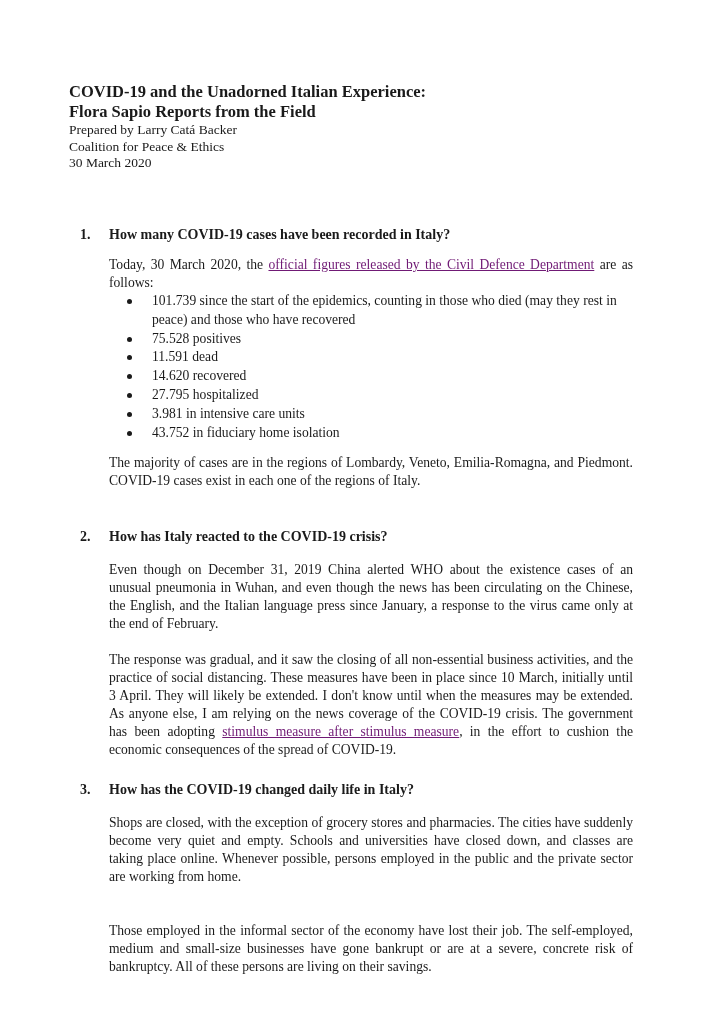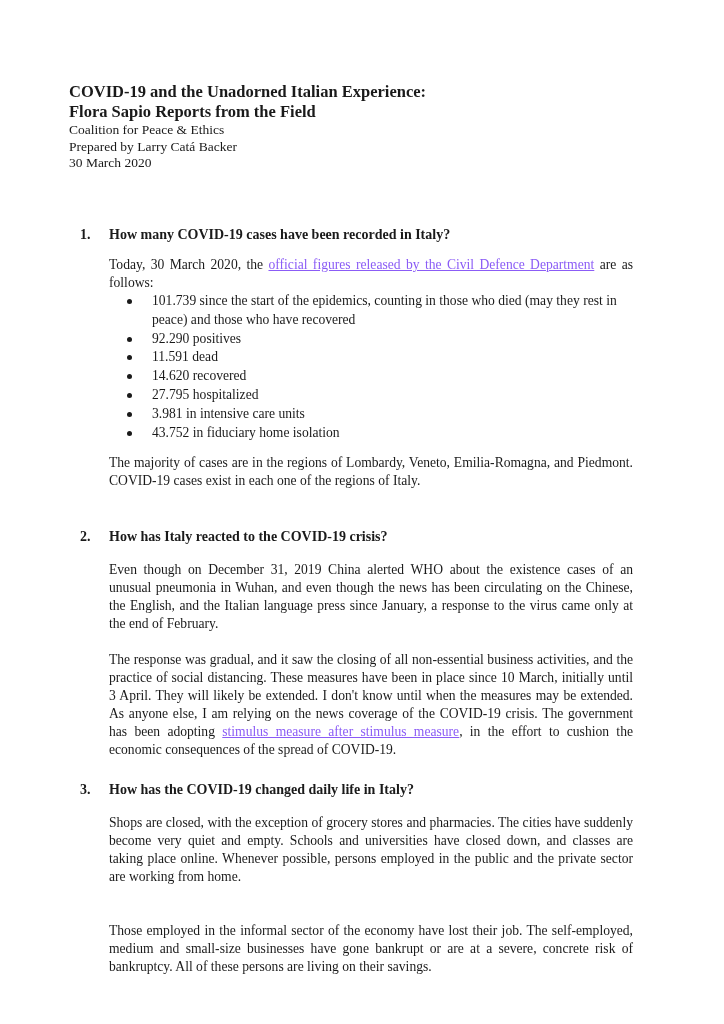--- a/index.html
+++ b/index.html
@@ -9,50 +9,50 @@
       color: #1a1a1a;
     }
     .page { position: relative; width: 724px; height: 848px; }
     .header { position: absolute; left: 69px; top: 82px; width: 560px; }
     .title { font-weight: bold; font-size: 16.5px; line-height: 20px; margin: 0; }
     .meta { font-size: 13.5px; line-height: 16.5px; margin: 0; }
     .content { position: absolute; left: 109px; top: 226px; width: 524px; font-size: 13.6px; line-height: 18px; }
     .section-head { position: relative; font-weight: bold; font-size: 14px; margin: 0; }
     .section-num { position: absolute; left: -29px; top: 0; }
     .para { margin: 0; text-align: justify; }
-    .link { color: #8b5cf6; text-decoration: underline; }
+    .link { color: #701a75; text-decoration: underline; }
     ul.bullets { list-style: none; margin: 0; padding: 0; }
     ul.bullets li { position: relative; padding-left: 43px; line-height: 18.8px; }
     ul.bullets li .dot { position: absolute; left: 18px; top: 7px; width: 5px; height: 5px; border-radius: 50%; background: #1a1a1a; }
   </style>
 </head>
 <body>
 
 <div class="page">
 
   <div class="header">
     <p class="title">COVID-19 and the Unadorned Italian Experience:</p>
     <p class="title">Flora Sapio Reports from the Field</p>
+    <p class="meta">Prepared by Larry Catá Backer</p>
     <p class="meta">Coalition for Peace &amp; Ethics</p>
-    <p class="meta">Prepared by Larry Catá Backer</p>
     <p class="meta">30 March 2020</p>
   </div>
 
   <div class="content">
 
     <div>
       <p class="section-head">
         <span class="section-num">1.</span>
         <span>How many COVID-19 cases have been recorded in Italy?</span>
       </p>
       <p class="para" style="margin-top:12px;"><span>Today, 30 March 2020, the </span><a class="link" href="#">official figures released by the Civil Defence Department</a><span> are as follows:</span></p>
 
       <ul class="bullets" style="">
         <li><span class="dot"></span><span>101.739 since the start of the epidemics, counting in those who died (may they rest in peace) and those who have recovered</span></li>
-        <li><span class="dot"></span><span>92.290 positives</span></li>
+        <li><span class="dot"></span><span>75.528 positives</span></li>
         <li><span class="dot"></span><span>11.591 dead</span></li>
         <li><span class="dot"></span><span>14.620 recovered</span></li>
         <li><span class="dot"></span><span>27.795 hospitalized</span></li>
         <li><span class="dot"></span><span>3.981 in intensive care units</span></li>
         <li><span class="dot"></span><span>43.752 in fiduciary home isolation</span></li>
       </ul>
 
       <p class="para" style="margin-top:12px;">The majority of cases are in the regions of Lombardy, Veneto, Emilia-Romagna, and Piedmont. COVID-19 cases exist in each one of the regions of Italy.</p>
     </div>
 

